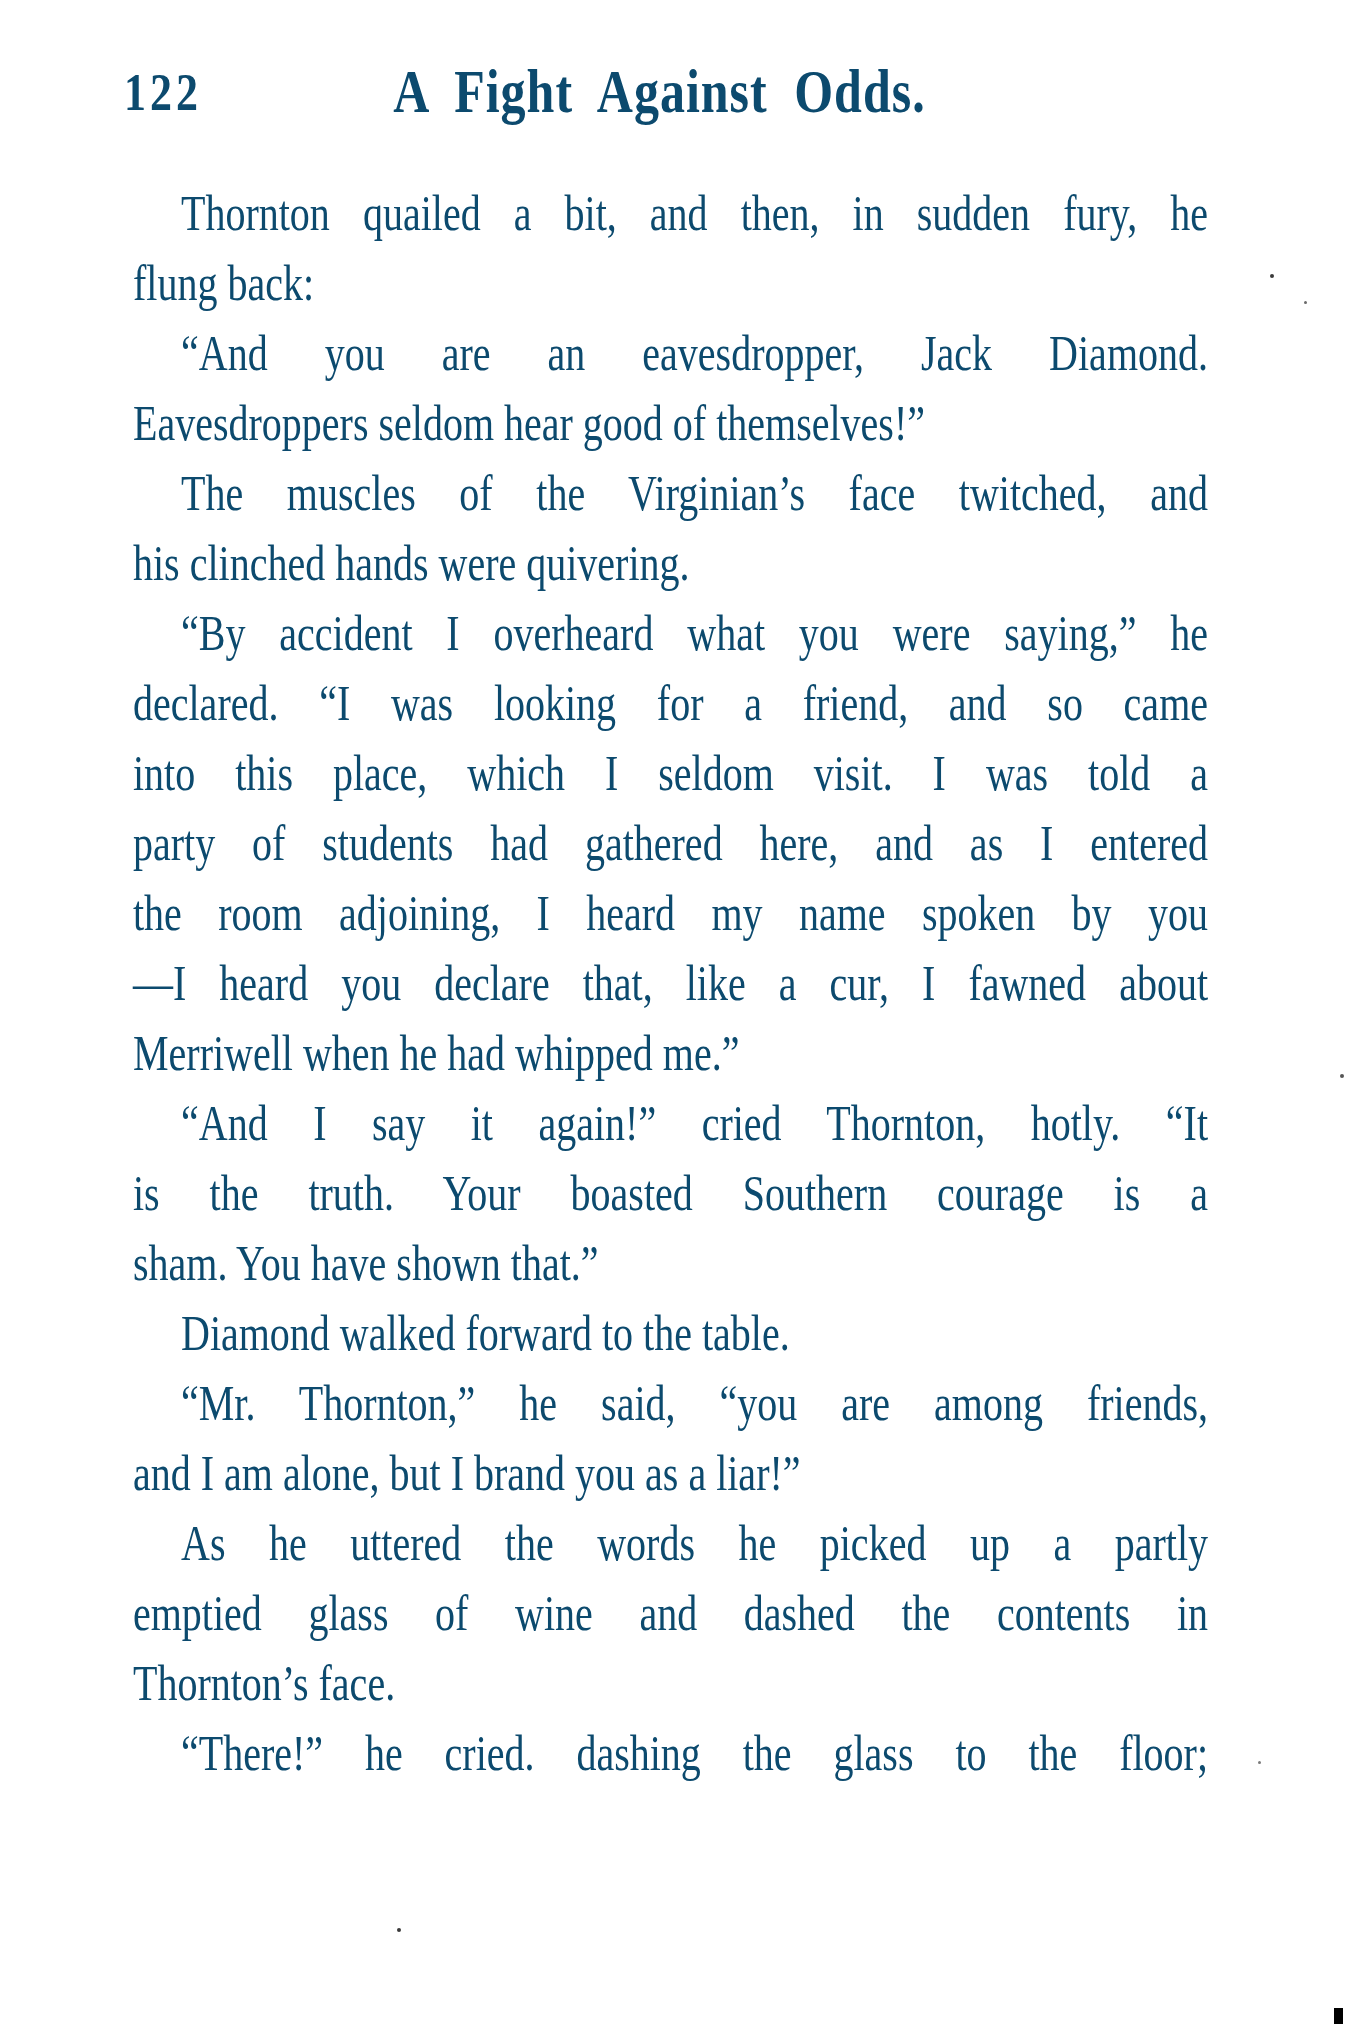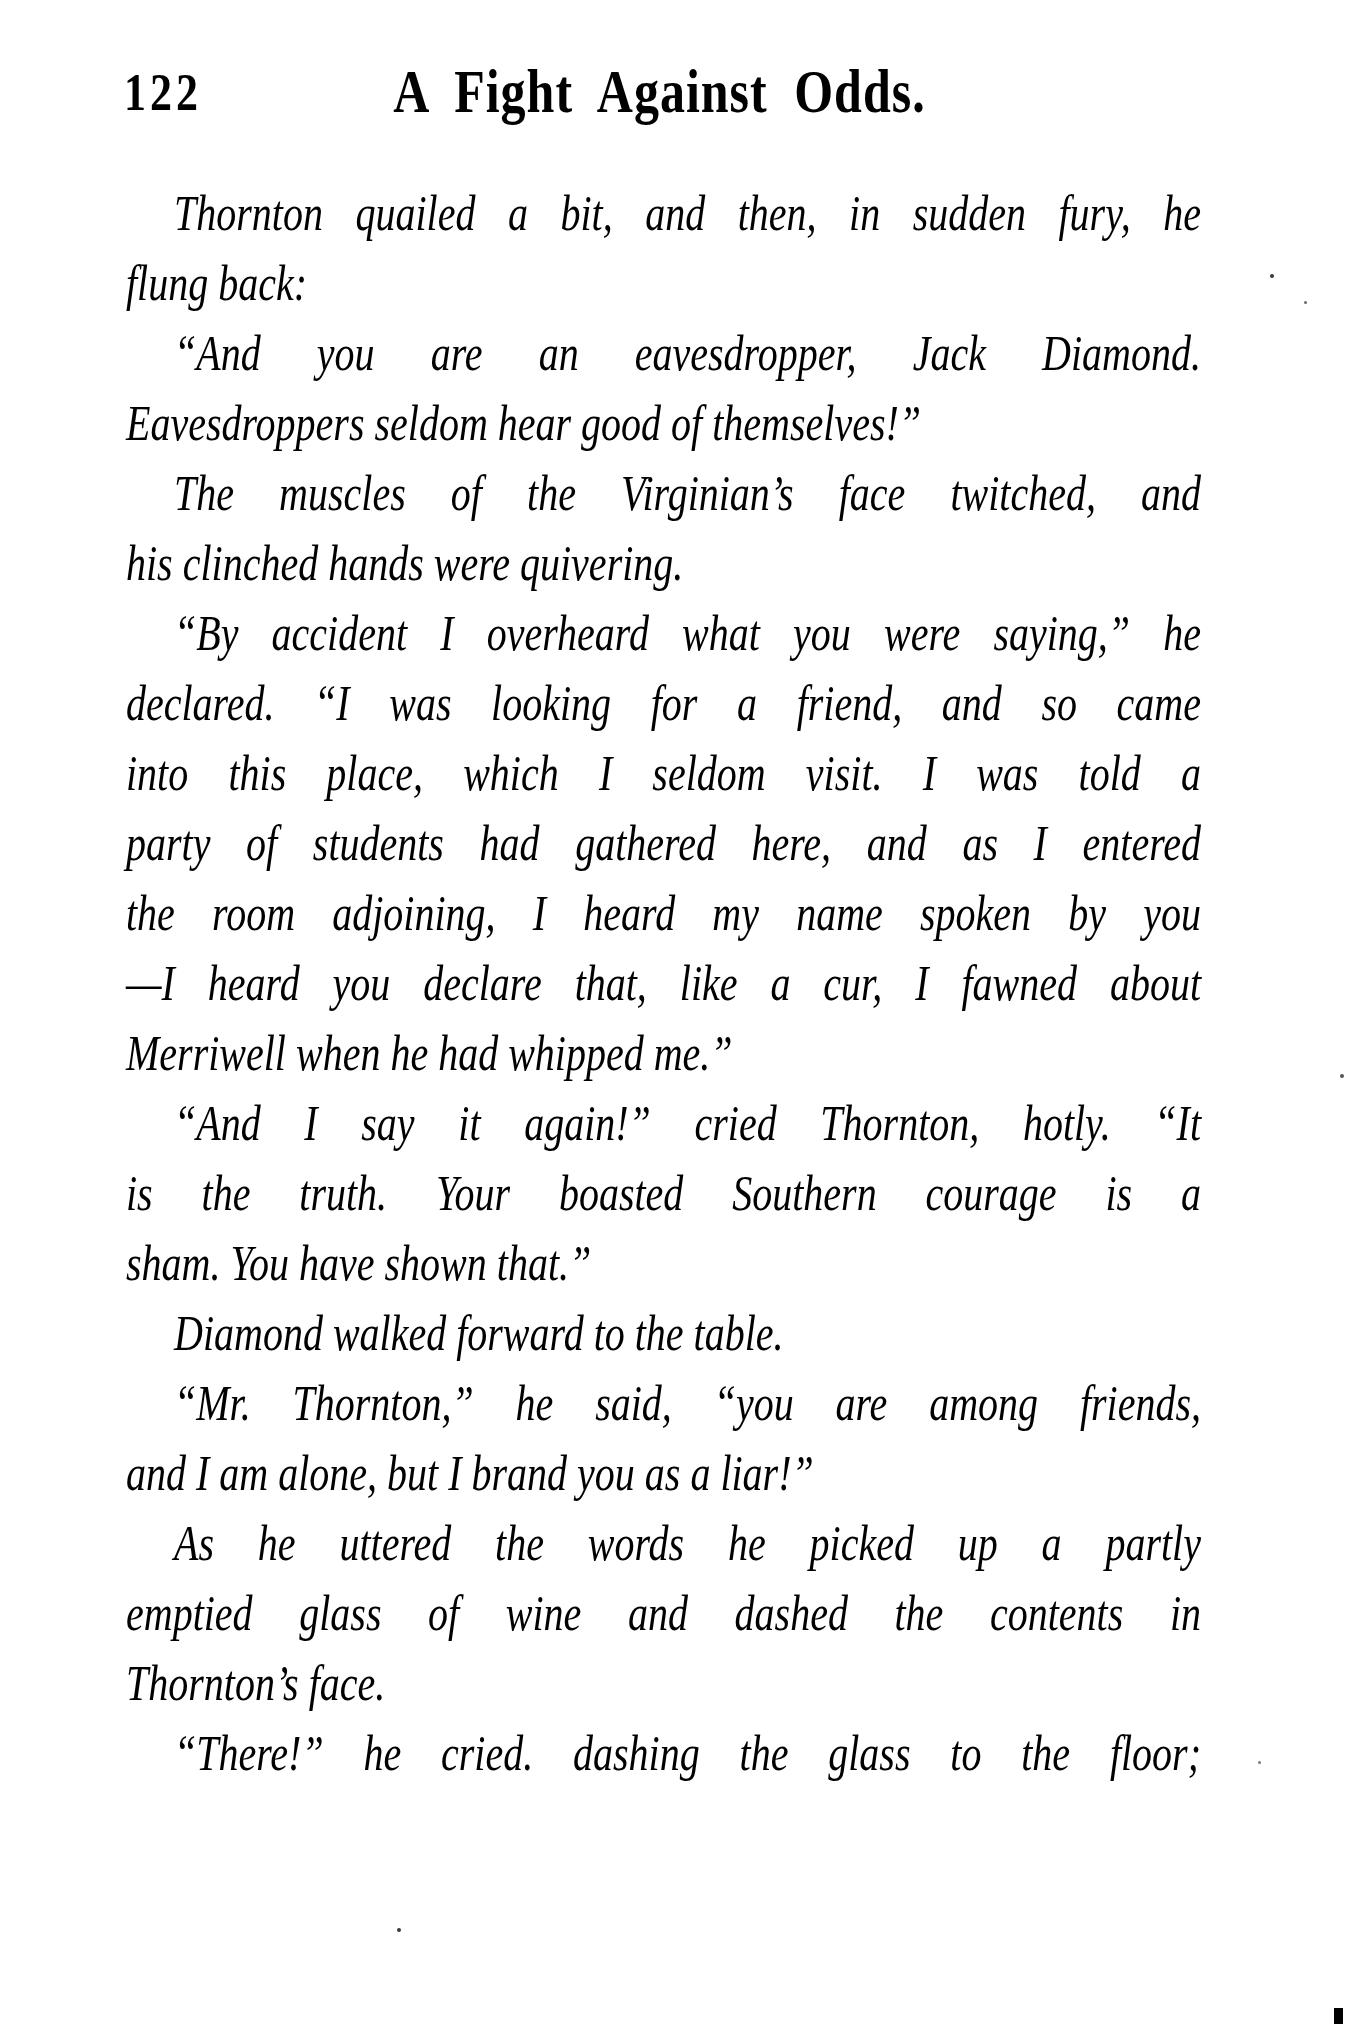--- a/index.html
+++ b/index.html
@@ -2,21 +2,21 @@
 <html><head>
 <meta charset="utf-8">
 <style>
   html, body { margin: 0; padding: 0; background: #e8e8e8; }
   .page {
     position: relative;
     width: 1368px;
     height: 2026px;
     background: #ffffff;
     font-family: "Liberation Serif", serif;
-    color: #000000;
+    color: #0c4a6e;
     overflow: hidden;
   }
   .hdr-num {
     position: absolute;
     left: 124px;
     top: 58px;
     height: 70px;
     line-height: 70px;
     font-size: 44px;
     font-weight: 700;
@@ -34,24 +34,23 @@
     text-align: center;
     font-size: 50px;
     font-weight: 700;
     word-spacing: 13px;
     letter-spacing: 1px;
     transform: scaleY(1.24);
     transform-origin: center center;
   }
   .page-body {
     position: absolute;
-    left: 126px;
+    left: 133px;
     top: 178px;
     width: 1075px;
-    font-style: italic;
   }
   .ln {
     height: 70px;
     line-height: 70px;
     font-size: 40px;
     text-align: left;
     transform: scaleY(1.27);
     transform-origin: center center;
     white-space: nowrap;
   }

